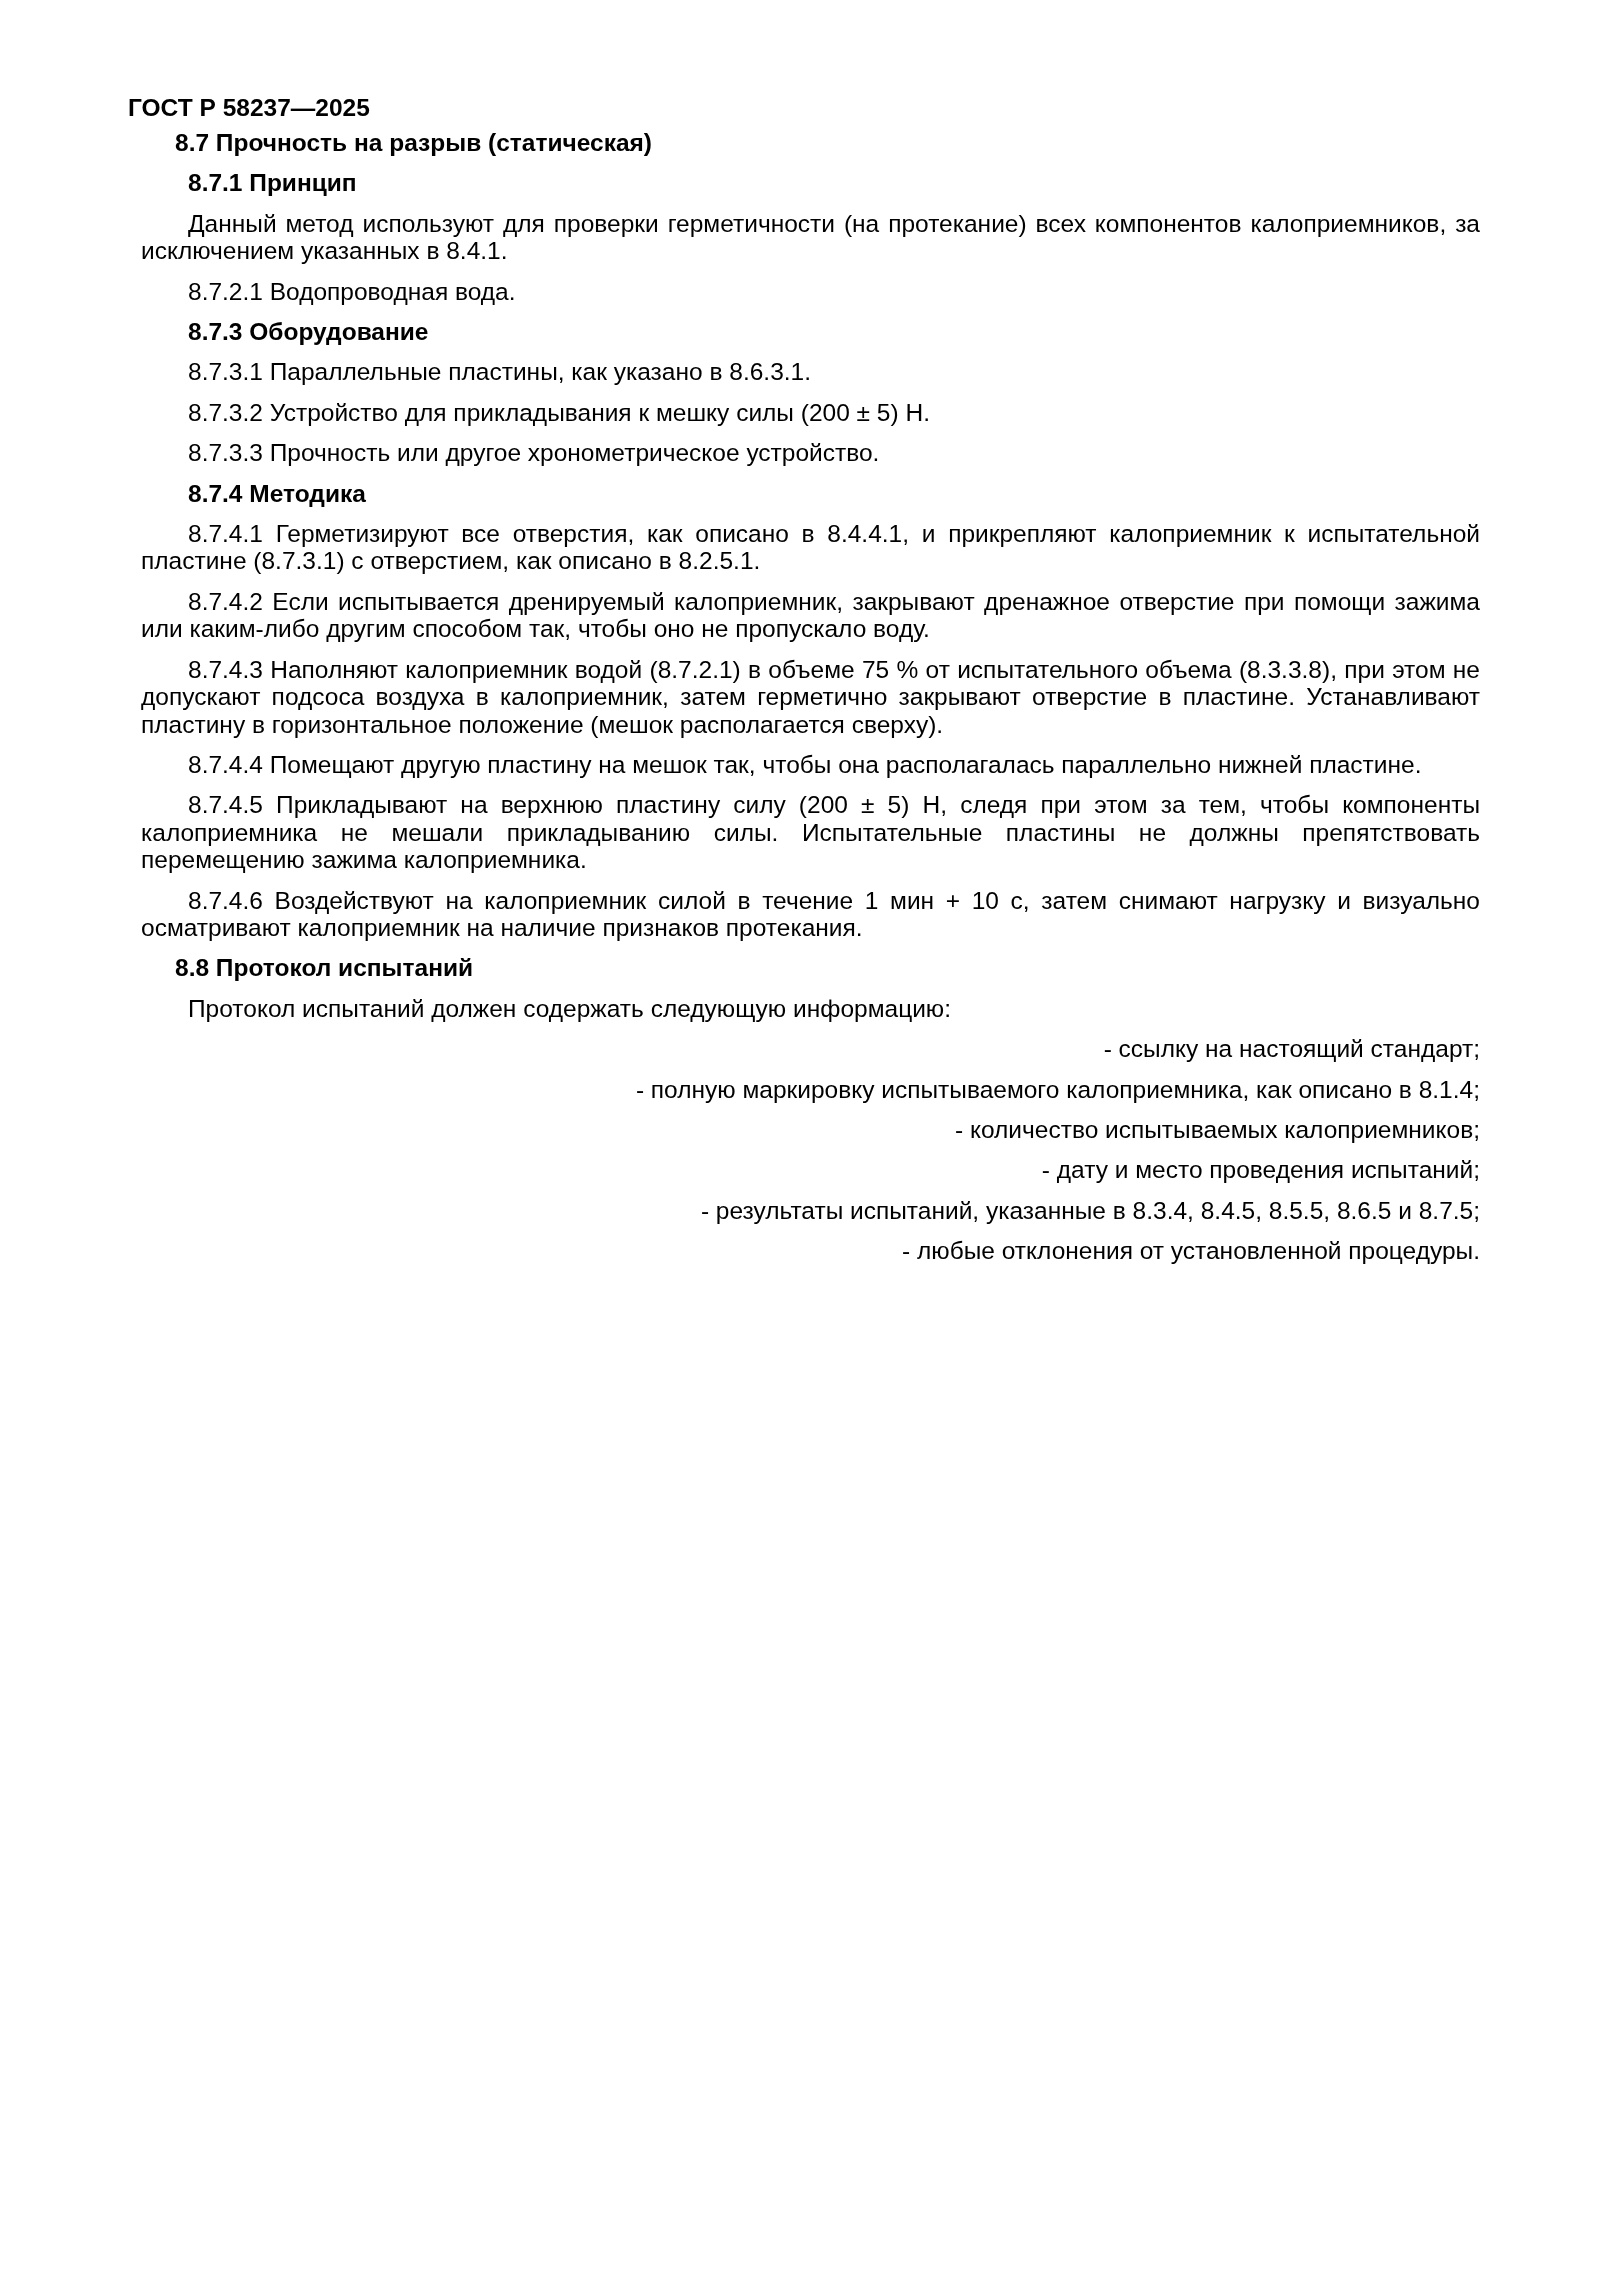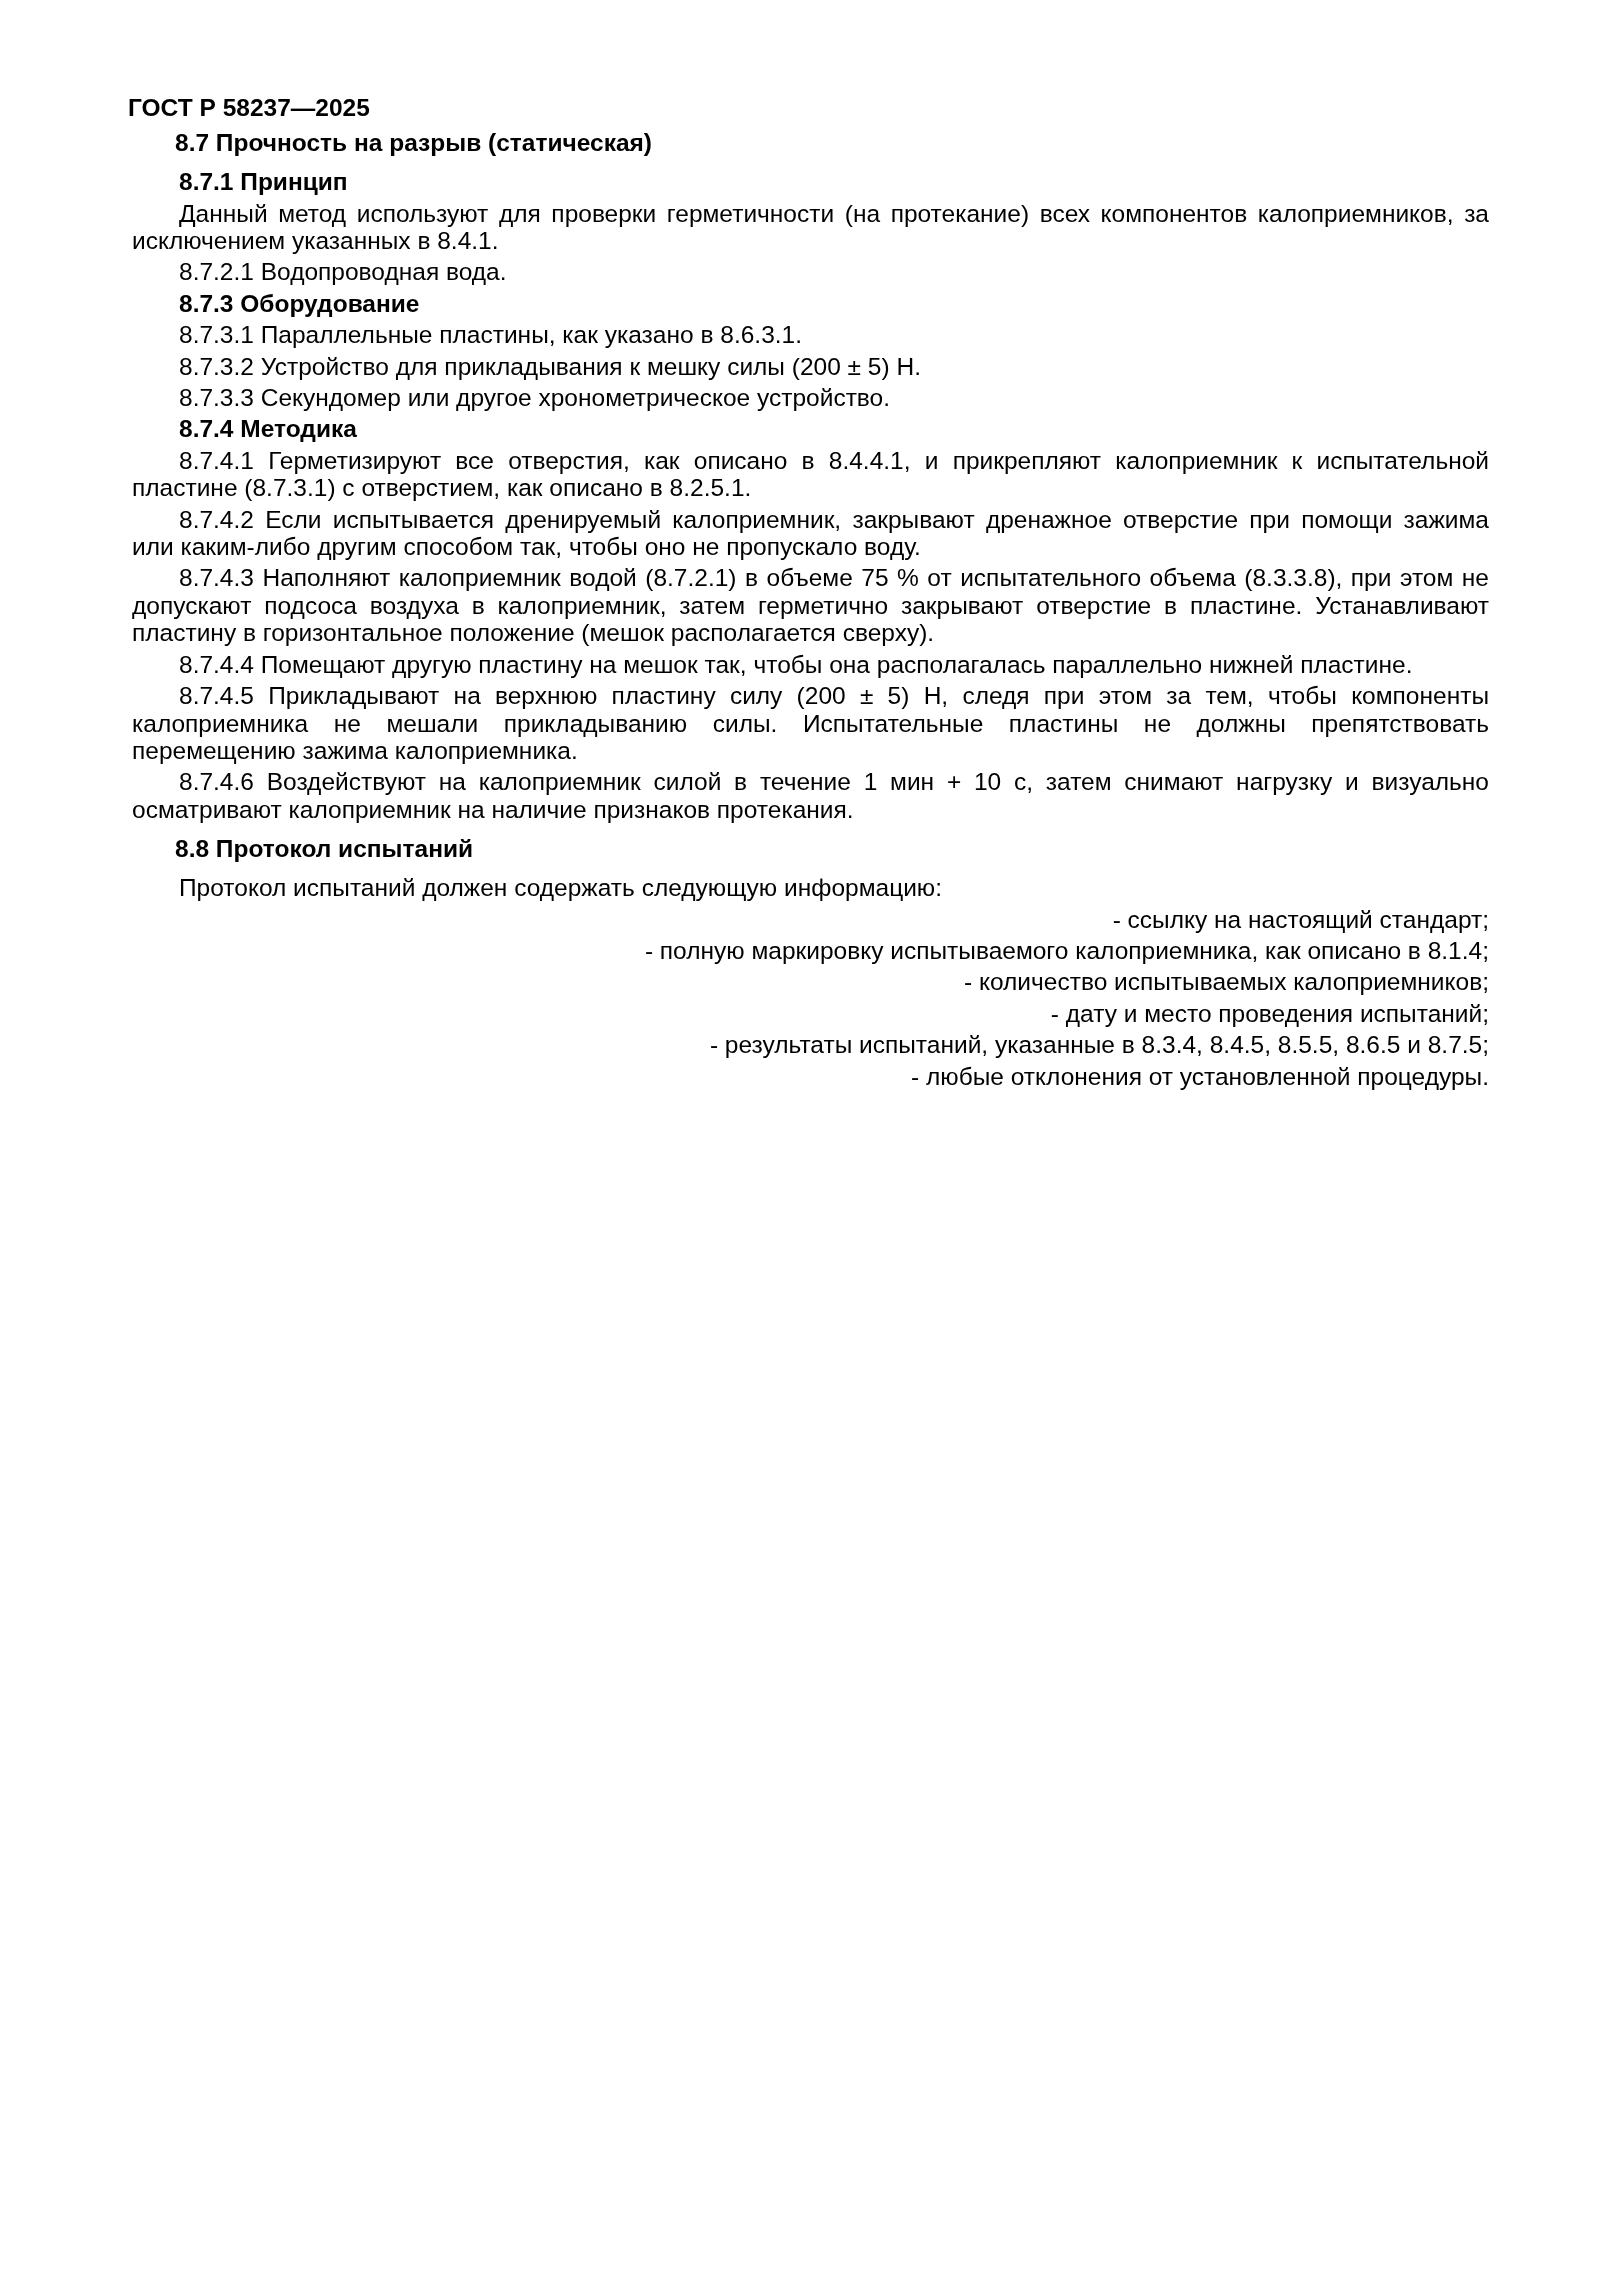--- a/index.html
+++ b/index.html
@@ -26,21 +26,21 @@
       font-weight: bold;
     }
     .doc-body {
       position: absolute;
       left: 128px;
       top: 129px;
       width: 1365px;
       font-size: 24.5px;
       line-height: 27.4px;
     }
-    .doc-body p { margin: 4px; }
+    .doc-body p { margin: 13px; }
     .paragraph {
       text-align: justify;
       text-indent: 47px;
       hyphens: auto;
       -webkit-hyphens: auto;
     }
     .section-heading {
       font-weight: bold;
       text-indent: 47px;
       margin: 11.8px 0 !important;
@@ -68,21 +68,21 @@
   <header class="doc-header">ГОСТ Р 58237—2025</header>
 
   <main class="doc-body" id="doc-body">
       <p class="section-heading">8.7 Прочность на разрыв (статическая)</p>
       <p class="subsection-heading">8.7.1 Принцип</p>
       <p class="paragraph">Данный метод используют для проверки герметичности (на протекание) всех компонентов калоприемников, за исключением указанных в 8.4.1.</p>
       <p class="paragraph">8.7.2.1 Водопроводная вода.</p>
       <p class="subsection-heading">8.7.3 Оборудование</p>
       <p class="paragraph">8.7.3.1 Параллельные пластины, как указано в 8.6.3.1.</p>
       <p class="paragraph">8.7.3.2 Устройство для прикладывания к мешку силы (200 ± 5) Н.</p>
-      <p class="paragraph">8.7.3.3 Секундомер или другое хронометрическое устройство.</p>
+      <p class="paragraph">8.7.3.3 Прочность или другое хронометрическое устройство.</p>
       <p class="subsection-heading">8.7.4 Методика</p>
       <p class="paragraph">8.7.4.1 Герметизируют все отверстия, как описано в 8.4.4.1, и прикрепляют калоприемник к испытательной пластине (8.7.3.1) с отверстием, как описано в 8.2.5.1.</p>
       <p class="paragraph">8.7.4.2 Если испытывается дренируемый калоприемник, закрывают дренажное отверстие при помощи зажима или каким-либо другим способом так, чтобы оно не пропускало воду.</p>
       <p class="paragraph">8.7.4.3 Наполняют калоприемник водой (8.7.2.1) в объеме 75 % от испытательного объема (8.3.3.8), при этом не допускают подсоса воздуха в калоприемник, затем герметично закрывают отверстие в пластине. Устанавливают пластину в горизонтальное положение (мешок располагается сверху).</p>
       <p class="paragraph">8.7.4.4 Помещают другую пластину на мешок так, чтобы она располагалась параллельно нижней пластине.</p>
       <p class="paragraph">8.7.4.5 Прикладывают на верхнюю пластину силу (200 ± 5) Н, следя при этом за тем, чтобы компоненты калоприемника не мешали прикладыванию силы. Испытательные пластины не должны препятствовать перемещению зажима калоприемника.</p>
       <p class="paragraph">8.7.4.6 Воздействуют на калоприемник силой в течение 1 мин + 10 с, затем снимают нагрузку и визуально осматривают калоприемник на наличие признаков протекания.</p>
       <p class="section-heading">8.8 Протокол испытаний</p>
       <p class="paragraph">Протокол испытаний должен содержать следующую информацию:</p>
       <p class="list-item">- ссылку на настоящий стандарт;</p>

